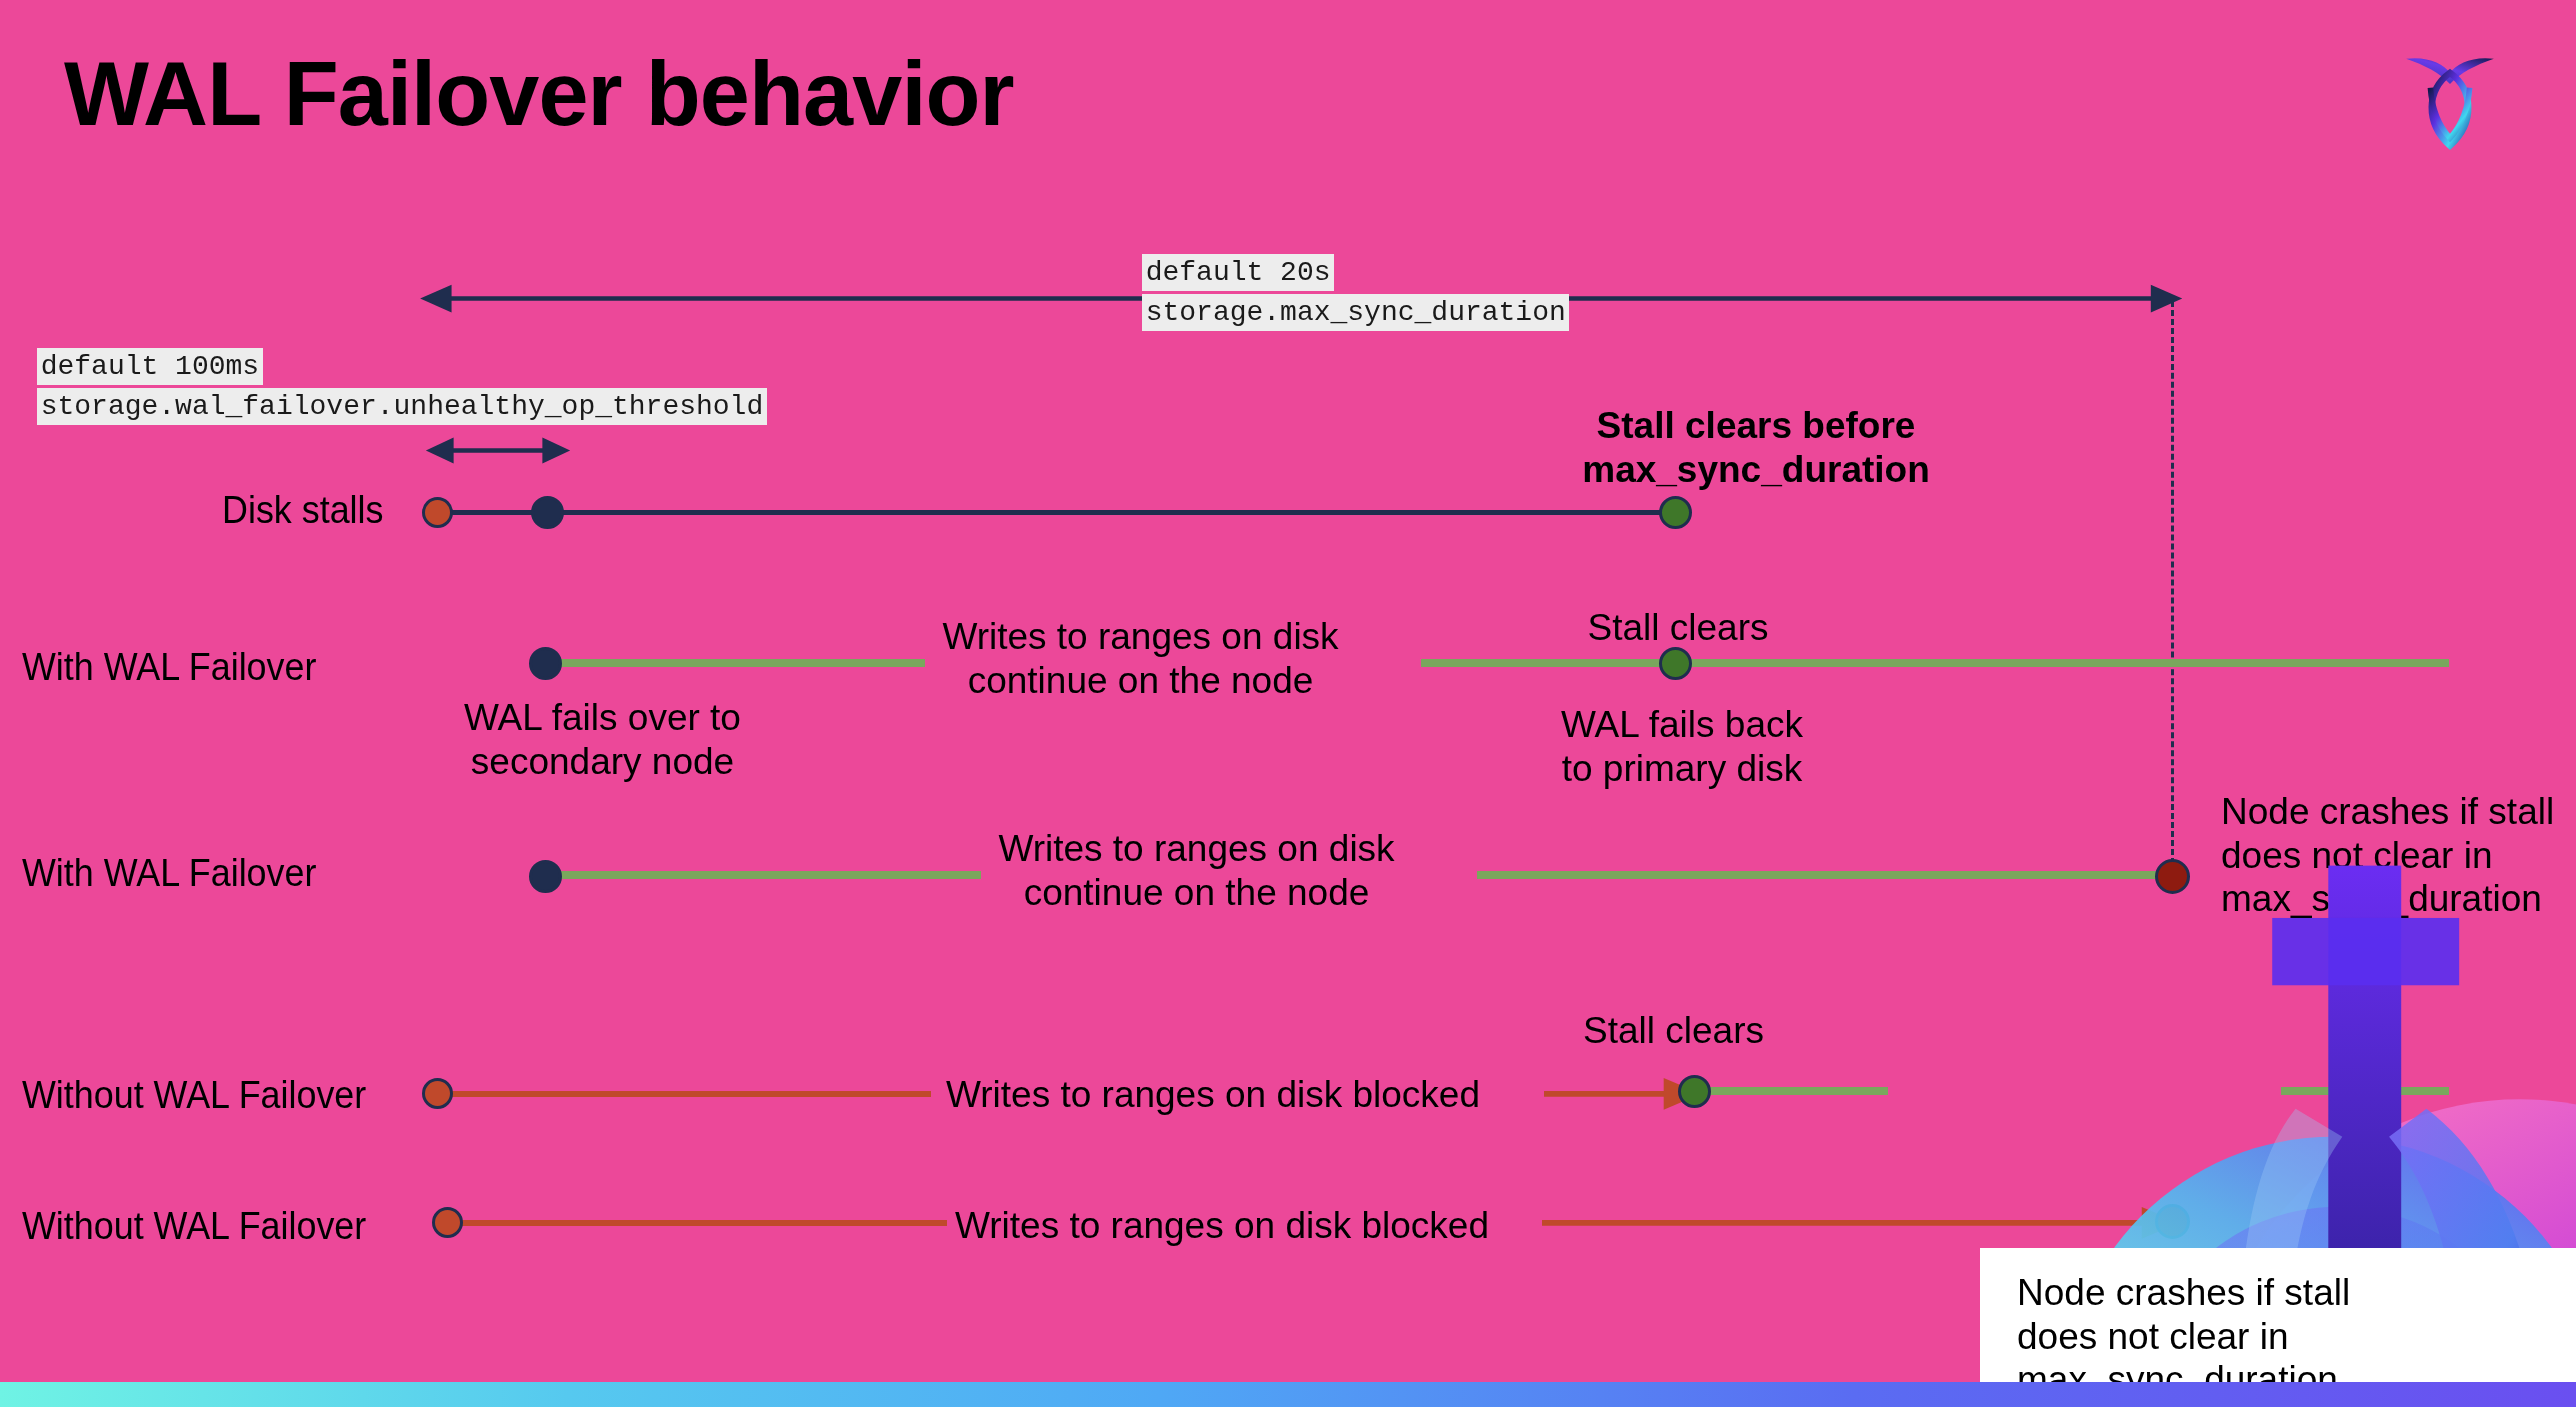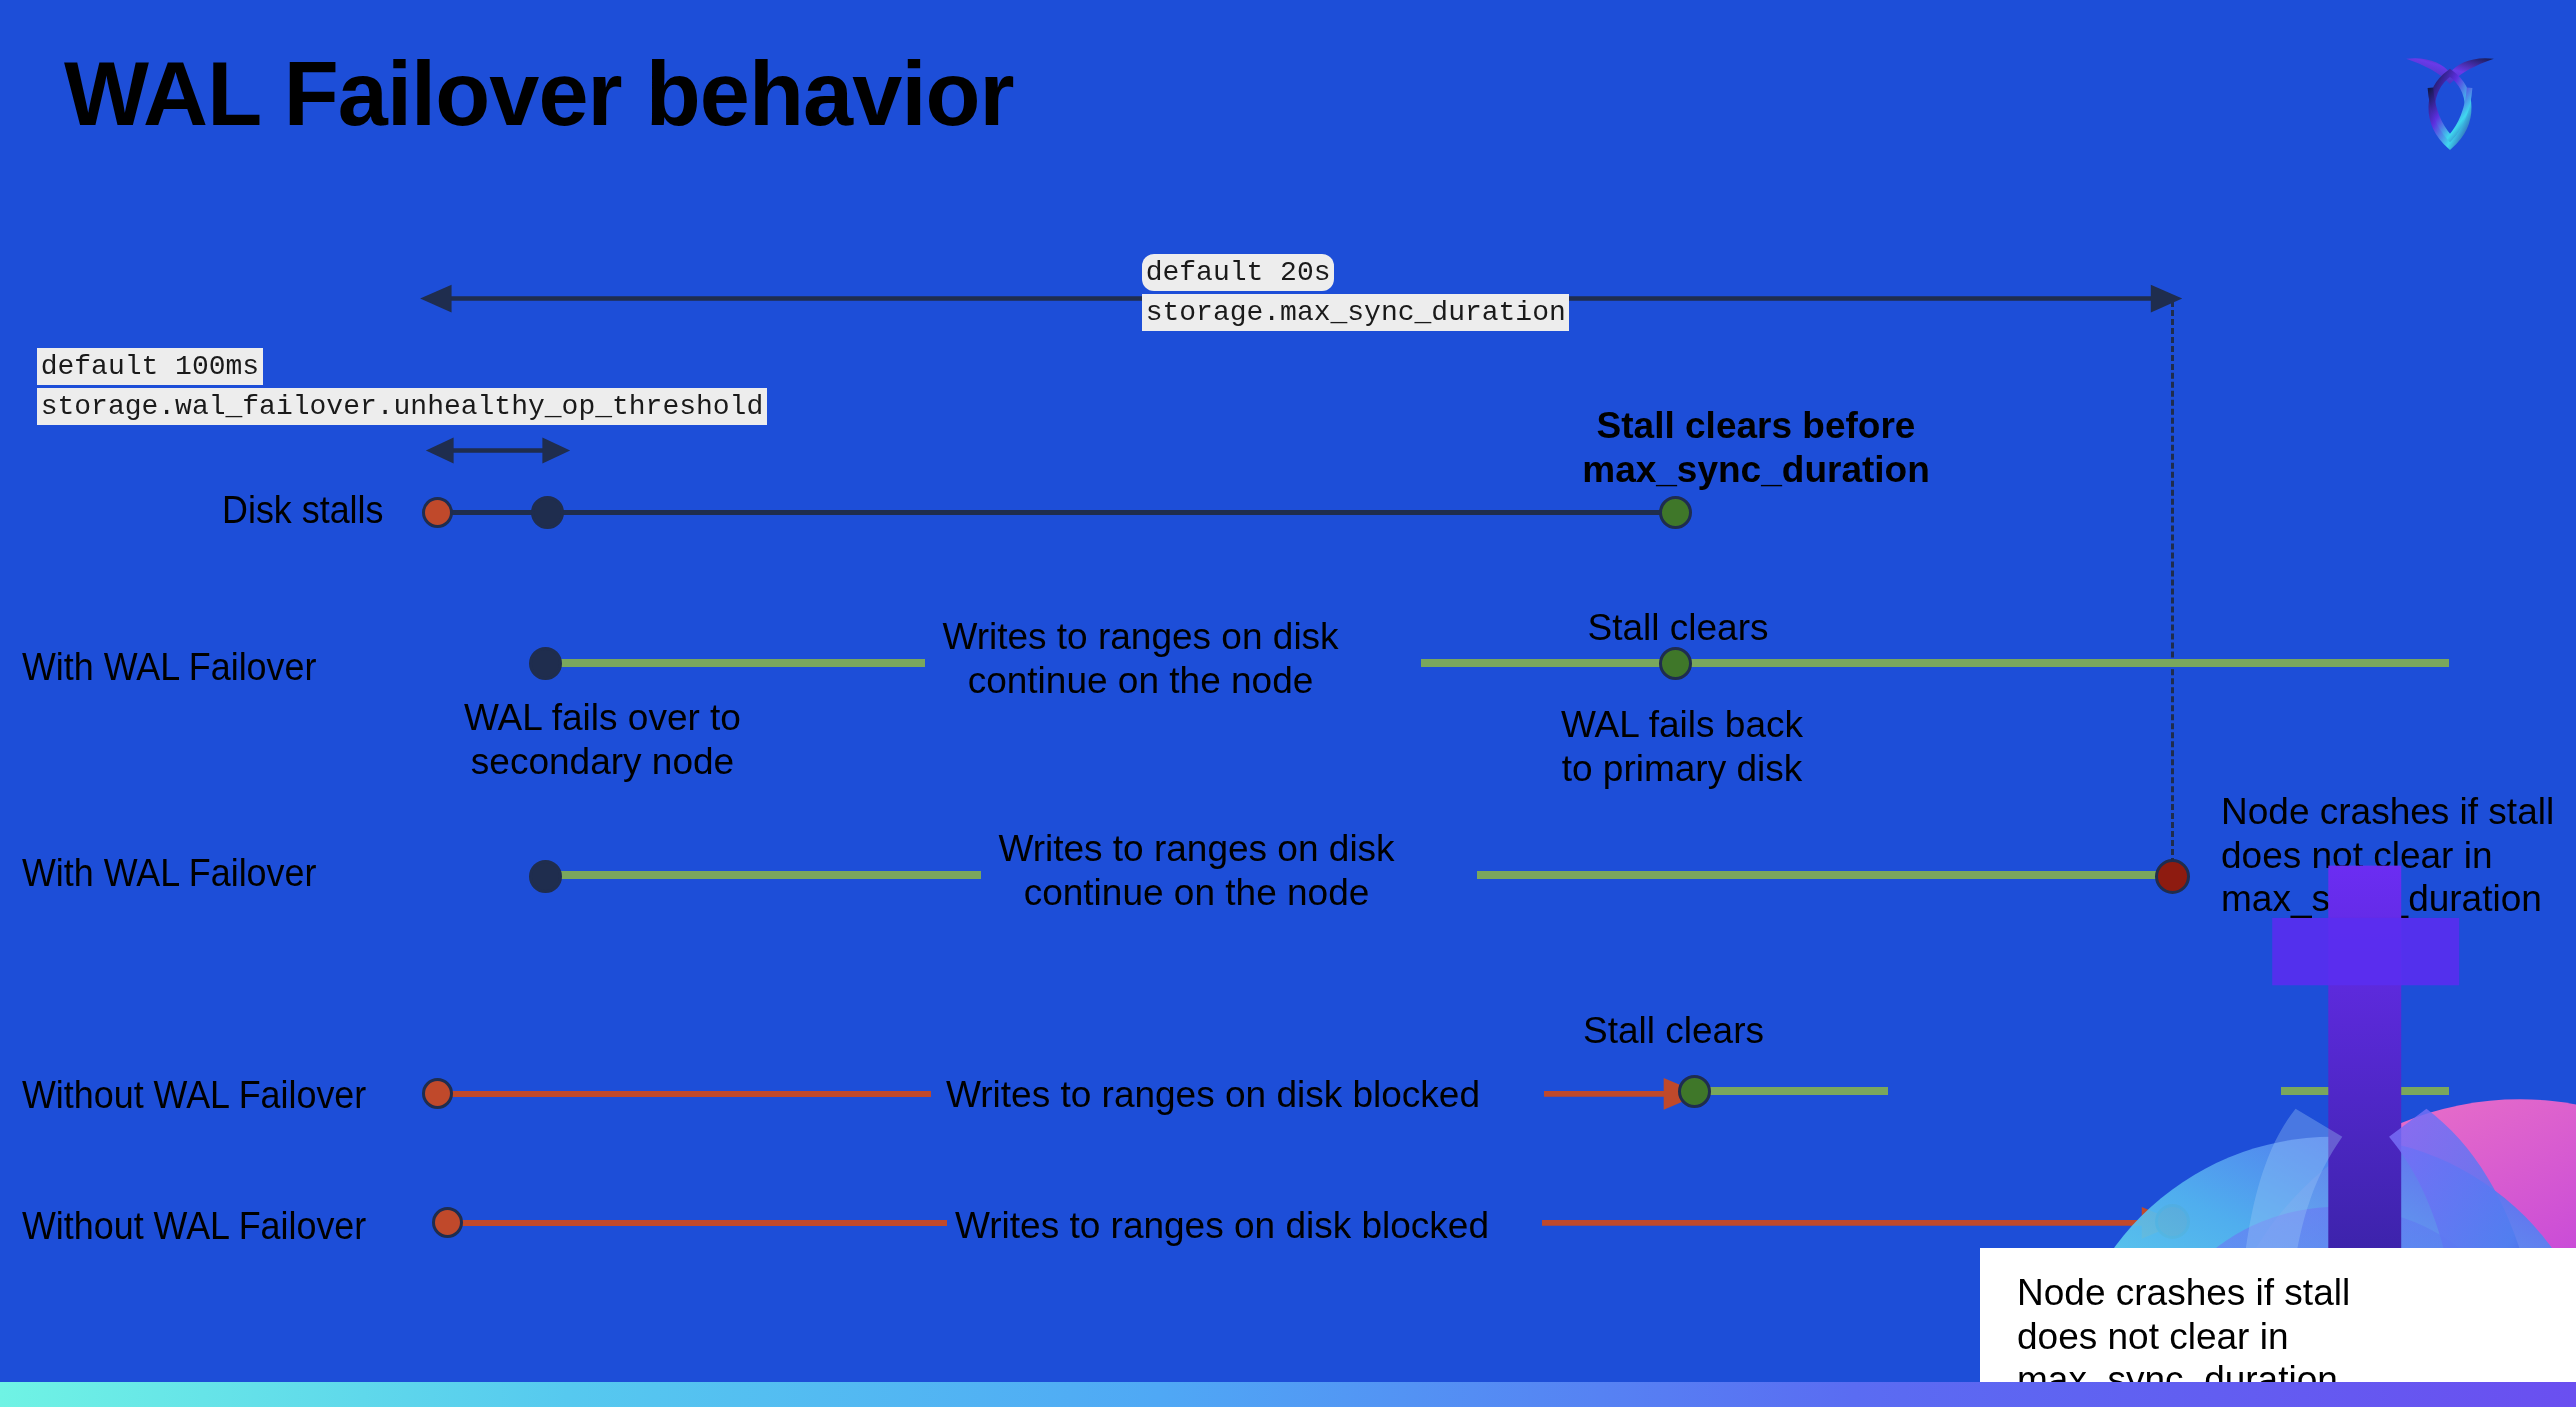--- a/index.html
+++ b/index.html
@@ -1,21 +1,21 @@
 <!DOCTYPE html>
 <html style="font-size:15px"><head>
 <meta charset="utf-8">
 <title>WAL Failover behavior</title>
 <style>
   html,body{margin:0;padding:0;background:#ffffff;}
   body{
     font-family:"Liberation Sans", sans-serif;
     width:2576px;height:1408px;overflow:hidden;position:relative;
   }
-  #slide{position:absolute;left:0;top:0;width:2576px;height:1408px;background:#1d4ed8;overflow:hidden;}
+  #slide{position:absolute;left:0;top:0;width:2576px;height:1408px;background:#ec4899;overflow:hidden;}
 
   
   #page-title{
     position:absolute;left:64px;top:45px;
     font-size:90px;font-weight:700;letter-spacing:-0.9px;
     color:#000;white-space:nowrap;line-height:1.1;
   }
 
   
   #logo{position:absolute;left:2389px;top:28px;width:122px;height:126px;}
@@ -91,21 +91,21 @@
       <path d="M44 64 C46 92 56 108 65 118 C74 108 84 92 86 64" fill="none" stroke="url(#lg1)" stroke-width="6"></path>
       <line x1="65" y1="86" x2="65" y2="126" stroke="url(#lg1)" stroke-width="6"></line>
     </svg>
   </div>
 
   <svg class="arrow" style="left:411px;top:280px;" width="1785" height="37" viewBox="0 0 1910 40">
     <line x1="30" y1="20" x2="1880" y2="20" stroke="#1f2d4e" stroke-width="5"></line>
     <polygon points="0,20 34,5 34,35" fill="#1f2d4e"></polygon>
     <polygon points="1905,20 1871,5 1871,35" fill="#1f2d4e"></polygon>
   </svg>
-  <div class="code-chip" style="left:1142px;top:254px;border-radius:12px;">default 20s</div>
+  <div class="code-chip" style="left:1142px;top:254px;">default 20s</div>
   <div class="code-chip" style="left:1142px;top:294px;">storage.max_sync_duration</div>
 
   <div class="vdash" style="left:2171px;top:301px;height:572px;"></div>
 
   <div class="code-chip" style="left:37px;top:348px;">default 100ms</div>
   <div class="code-chip" style="left:37px;top:388px;">storage.wal_failover.unhealthy_op_threshold</div>
 
   <svg class="arrow" style="left:425px;top:432px;" width="146" height="37" viewBox="0 0 156 40">
     <line x1="26" y1="20" x2="130" y2="20" stroke="#1f2d4e" stroke-width="5"></line>
     <polygon points="0,20 30,6 30,34" fill="#1f2d4e"></polygon>

